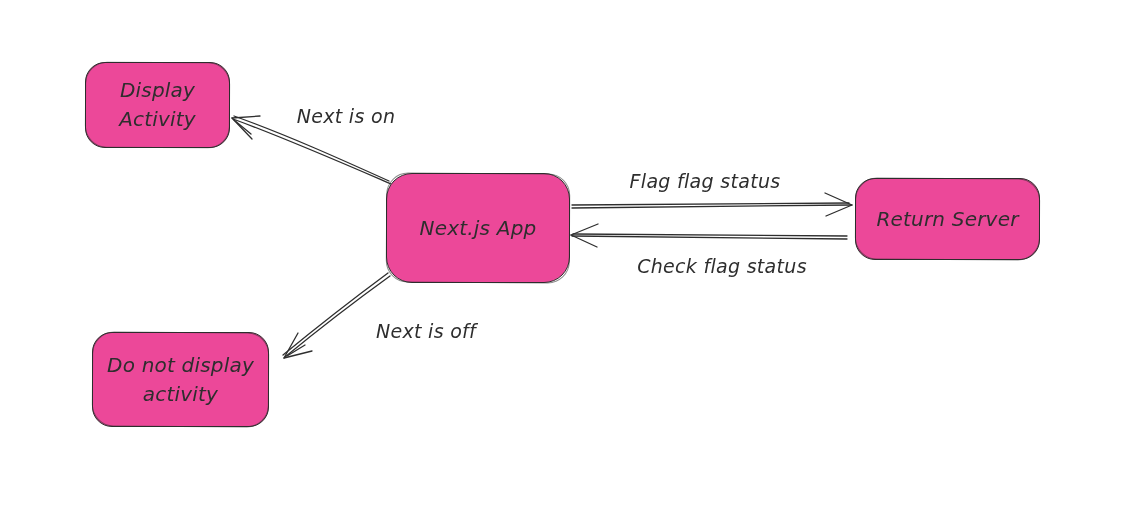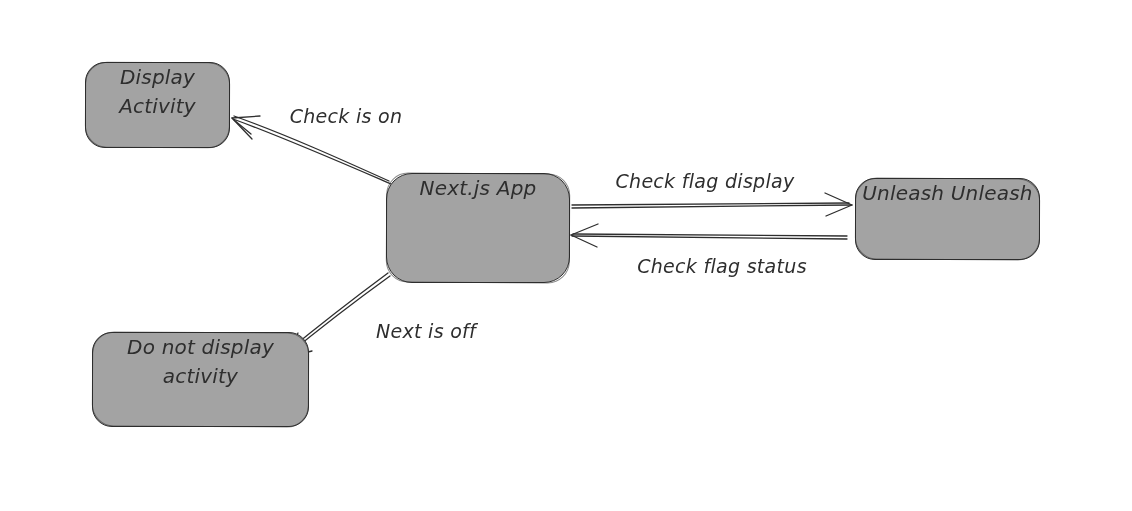--- a/index.html
+++ b/index.html
@@ -28,24 +28,24 @@
     fill: none;
     stroke: #2e2e2e;
     stroke-width: 1.3;
     stroke-linecap: round;
   }
   .node {
     position: absolute;
     border: 1.7px solid #2e2e2e;
     border-radius: 20px;
     display: flex;
-    align-items: flex-start;
+    align-items: center;
     justify-content: center;
     text-align: center;
-    background: #a3a3a3;
+    background: #ec4899;
     box-sizing: border-box;
   }
   
   .node::before {
     content: "";
     position: absolute;
     inset: -1px;
     border: 1px solid rgba(46,46,46,0.55);
     border-radius: 22px;
     transform: rotate(0.35deg);
@@ -54,21 +54,21 @@
   .node-label {
     font-size: 20px;
     font-style: italic;
     line-height: 1.45;
     white-space: pre-line;
     letter-spacing: 0.2px;
   }
   .node-display-activity   { left: 85px;  top: 62px;  width: 145px; height: 86px; }
   .node-nextjs-app         { left: 386px; top: 173px; width: 184px; height: 110px; border-radius: 26px; }
   .node-unleash-server     { left: 855px; top: 178px; width: 185px; height: 82px; }
-  .node-do-not-display     { left: 92px;  top: 332px; width: 217px; height: 95px; }
+  .node-do-not-display     { left: 92px;  top: 332px; width: 177px; height: 95px; }
 
   .edge-label {
     position: absolute;
     transform: translate(-50%, -50%);
     font-size: 19px;
     font-style: italic;
     white-space: nowrap;
     letter-spacing: 0.3px;
   }
   .edge-label-flag-on  { left: 346px; top: 116px; }
@@ -117,26 +117,26 @@
   <div class="node node-display-activity">
     <span class="node-label">Display
 Activity</span>
   </div>
 
   <div class="node node-nextjs-app">
     <span class="node-label">Next.js App</span>
   </div>
 
   <div class="node node-unleash-server">
-    <span class="node-label">Unleash Unleash</span>
+    <span class="node-label">Return Server</span>
   </div>
 
   <div class="node node-do-not-display">
     <span class="node-label">Do not display
 activity</span>
   </div>
 
-  <div class="edge-label edge-label-flag-on">Check is on</div>
-  <div class="edge-label edge-label-check">Check flag display</div>
+  <div class="edge-label edge-label-flag-on">Next is on</div>
+  <div class="edge-label edge-label-check">Flag flag status</div>
   <div class="edge-label edge-label-return">Check flag status</div>
   <div class="edge-label edge-label-flag-off">Next is off</div>
 
 </div>
 
 </body></html>

